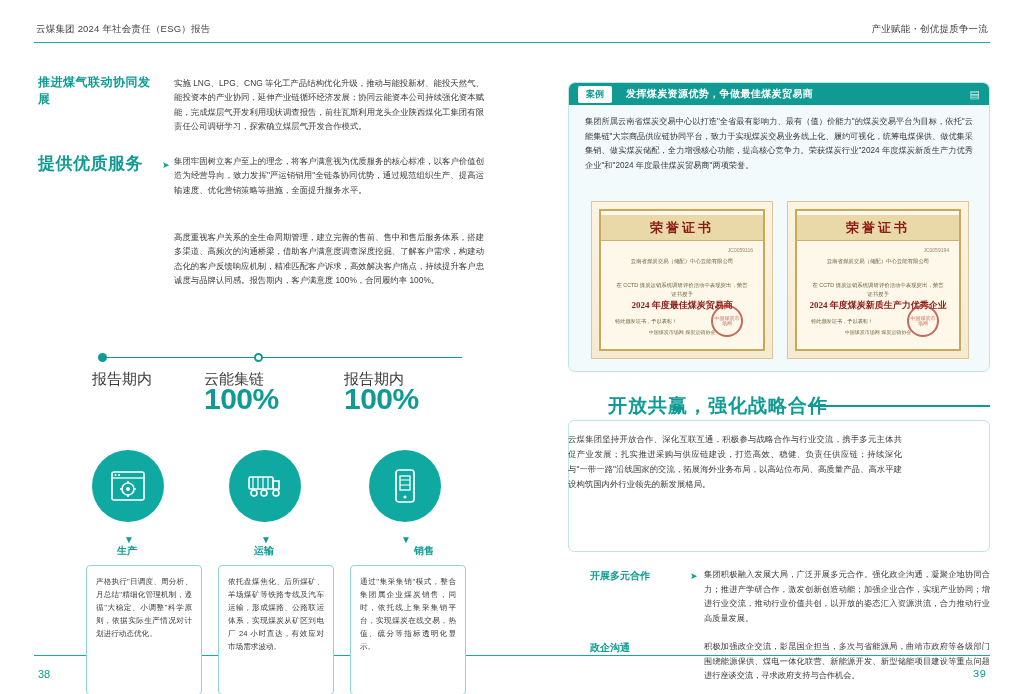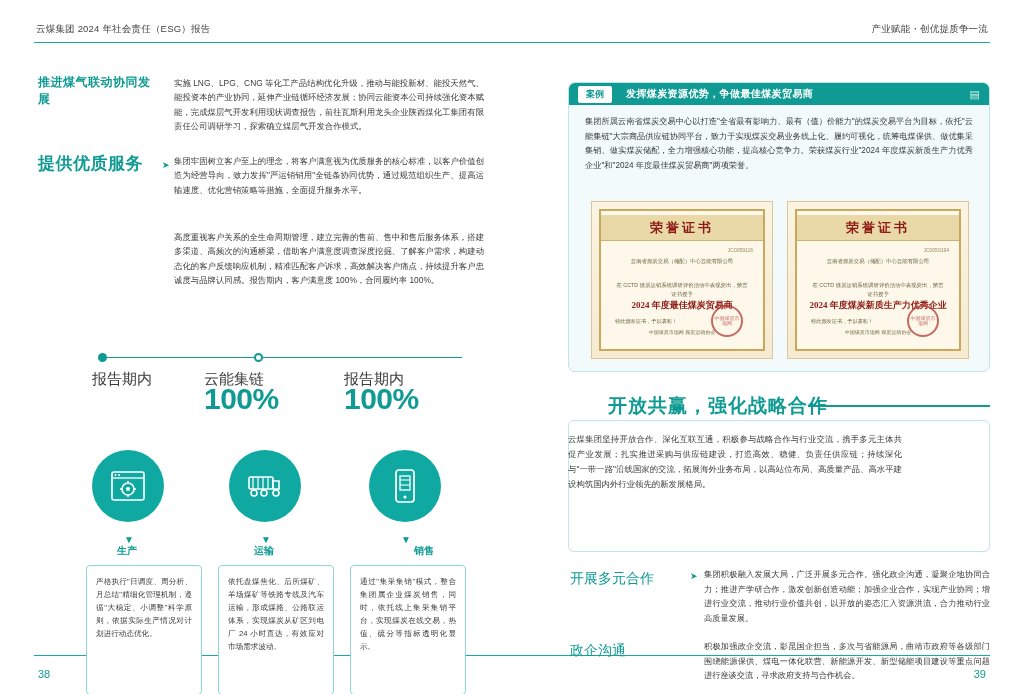--- a/index.html
+++ b/index.html
@@ -32,21 +32,21 @@
   .hdr-right {
     position:absolute; right:36px; top:23px;
     font-size:9.5px; color:#444; letter-spacing:.2px;
   }
   .pg-left {
     position:absolute; left:38px; bottom:14px;
     font-size:11px; color:#0f9b94;
   }
   .pg-right {
     position:absolute; right:38px; bottom:14px;
-    font-size:11px; color:#0f9b94;
+    font-size:11px; color:#0f9b94;font-family:Liberation Mono, monospace;
   }
 
   
   .left {
     position:absolute; left:34px; top:60px; width:452px; height:580px;
   }
   .sec-title {
     color:#0f9b94; font-size:12px; font-weight:bold; line-height:1.45;
     letter-spacing:.5px;
   }
@@ -166,21 +166,21 @@
   .intro {
     position:absolute; left:28px; top:372px; width:334px;
     font-size:8.4px; line-height:1.8; color:#3b3b3b; text-align:justify;
   }
   .rt-card {
     position:absolute; left:28px; top:360px; width:422px; height:132px;
     border:1px solid #bfe5e4; border-radius:6px; background:transparent;
   }
 
   .sub-block { position:absolute; left:28px; width:422px; }
-  .sb-title { position:absolute; left:2px; top:0; width:108px; font-size:14px; font-weight:normal; color:#0f9b94; line-height:1.5; }
+  .sb-title { position:absolute; left:22px; top:0; width:108px; font-size:10px; font-weight:bold; color:#0f9b94; line-height:1.5; }
   .sb-arrow { position:absolute; left:122px; top:3px; color:#0f9b94; font-size:9px; }
   .sb-body { position:absolute; left:136px; top:0; width:286px; font-size:8.2px; line-height:1.78; color:#3b3b3b; text-align:justify; }
 
   .sb1 { top:508px; }
   .sb2 { top:580px; }
 </style>
 </head>
 <body>
 
 <div class="page">

